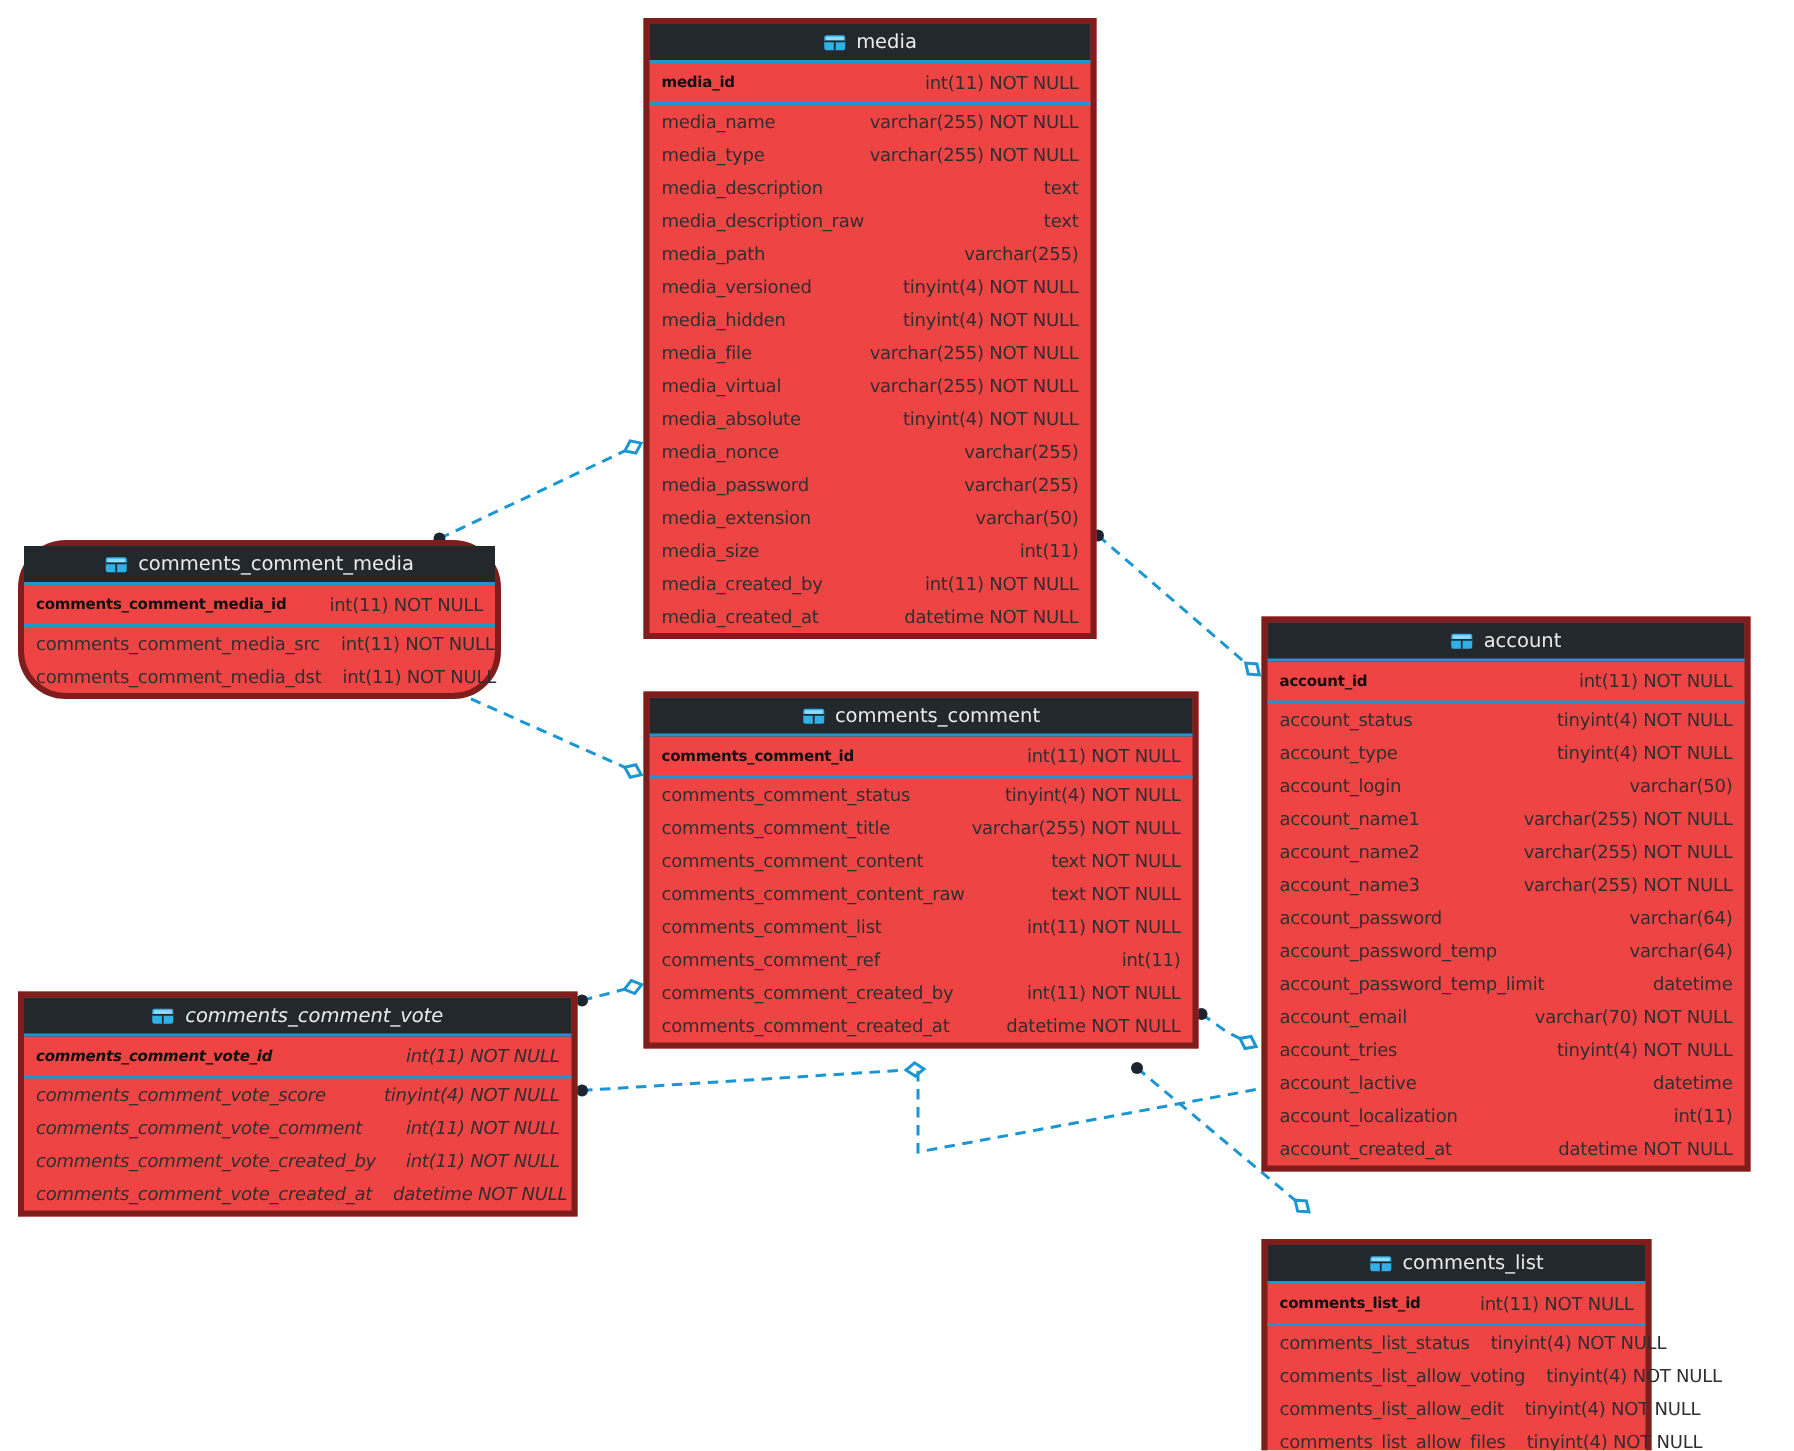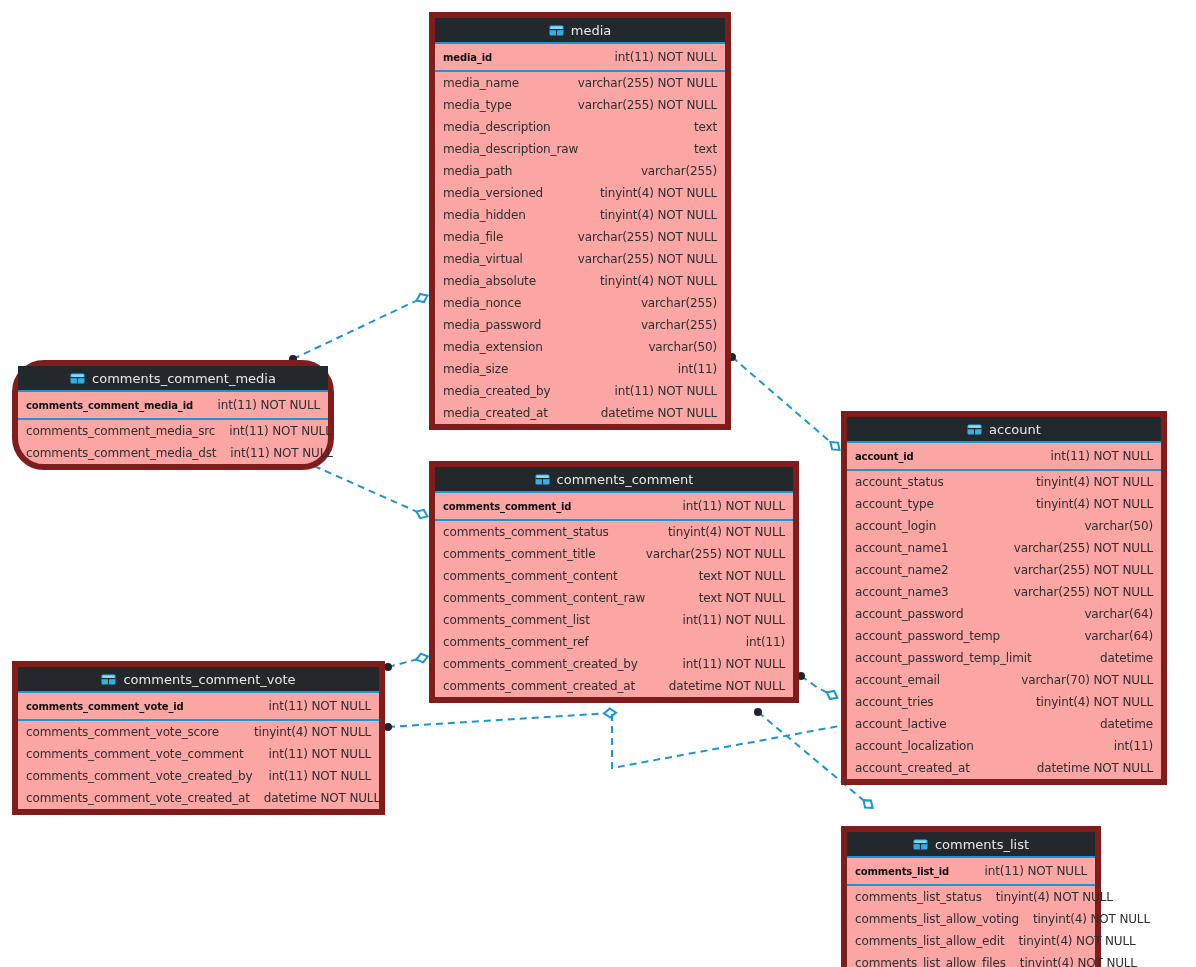--- a/index.html
+++ b/index.html
@@ -1,41 +1,41 @@
 <!DOCTYPE html>
 <html><head>
 <meta charset="utf-8">
 <style>
   html,body{margin:0;padding:0;background:#ffffff;}
   #canvas{
     position:relative;width:1196px;height:967px;overflow:hidden;
     font-family:"DejaVu Sans","Liberation Sans",sans-serif;background:#ffffff;
   }
   .tbl{
-    position:absolute;background:#fca5a5;border:6px solid #7f1d1d;
+    position:absolute;background:#ef4444;border:4px solid #7f1d1d;
     box-sizing:border-box;color:#2f2f2f;
   }
   .thead{
     height:24px;background:#23282c;color:#e8eaeb;
     display:flex;align-items:center;justify-content:center;gap:7px;
     border-bottom:2px solid #1a96d3;font-size:13px;
   }
   .ticon{display:flex;align-items:center;}
   .row{
     display:flex;align-items:center;height:22px;padding:0 8px;
     font-size:12px;letter-spacing:-0.15px;white-space:nowrap;
   }
   .pkrow{height:26px;border-bottom:2px solid #1a96d3;}
   .cname{color:#2f2f2f;}
   .pkrow .cname{font-weight:bold;color:#101010;font-size:10px;}
   .ctype{margin-left:auto;color:#2f2f2f;text-align:right;padding-left:14px;}
   #t-media{left:429px;top:12px;width:302px;}
   #t-ccm{left:12px;top:360px;width:322px;border-radius:32px;}
   #t-cc{left:429px;top:461px;width:370px;}
-  #t-vote{left:12px;top:661px;width:373px;}
+  #t-vote{left:12px;top:661px;width:373px;font-style:italic;}
   #t-account{left:841px;top:411px;width:326px;}
   #t-clist{left:841px;top:826px;width:260px;}
   #connector-layer{
     position:absolute;left:0;top:0;width:1196px;height:967px;
     pointer-events:none;
   }
 </style>
 </head>
 <body>
 

